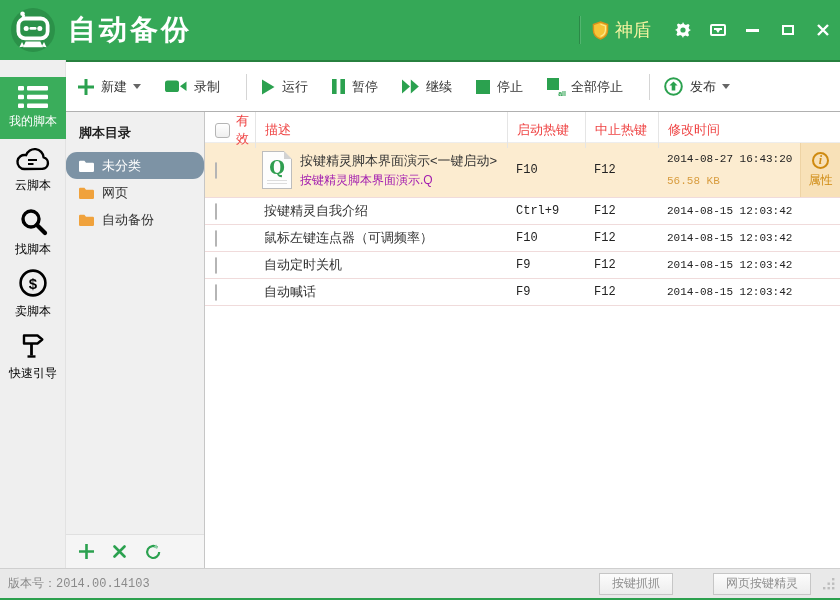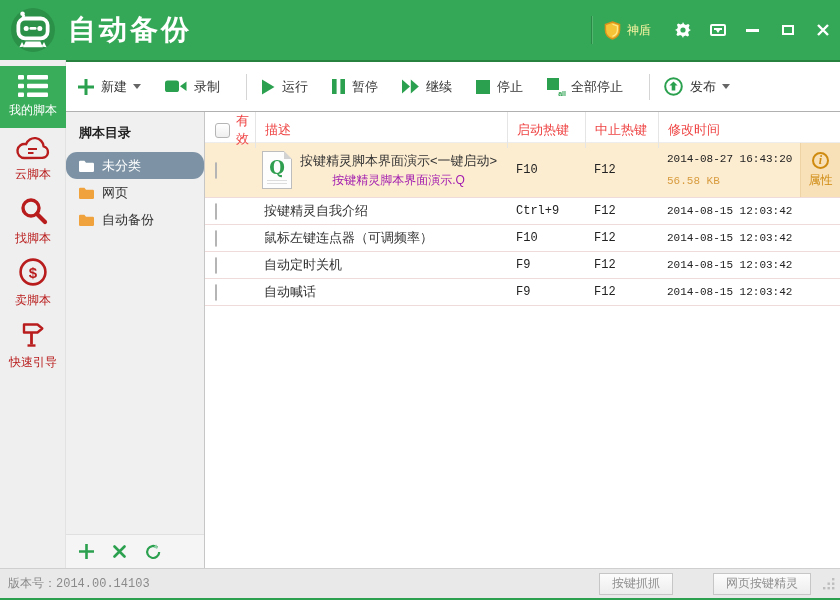--- a/index.html
+++ b/index.html
@@ -11,38 +11,38 @@
   
   .titlebar {
     position: absolute; left: 0; top: 0; width: 840px; height: 60px;
     background: #35a857; display: flex; align-items: center;
   }
   .logo { margin-left: 10px; width: 46px; height: 46px; flex: 0 0 auto; }
   .app-title { color: #fff; font-size: 28px; font-weight: bold; letter-spacing: 3px; margin-left: 12px; }
   .tb-right { margin-left: auto; display: flex; align-items: center; height: 100%; }
   .tb-divider { width: 1px; height: 28px; background: rgba(0,0,0,.18); box-shadow: 1px 0 0 rgba(255,255,255,.15); }
   .shield-btn { display: flex; align-items: center; gap: 6px; padding: 0 14px 0 12px; height: 100%; cursor: pointer; }
-  .shield-label { color: #f4f3a0; font-size: 12px; }
+  .shield-label { color: #f4f3a0; font-size: 18px; }
   .winctl { display: flex; align-items: center; gap: 0; height: 100%; }
   .winbtn { width: 35px; height: 100%; display: flex; align-items: center; justify-content: center; cursor: pointer; }
   .ico-min { width: 13px; height: 3px; background: #fff; }
   .ico-max { width: 12px; height: 10px; border: 2px solid #fff; }
   .tray-box { position: relative; width: 16px; height: 12px; border: 2px solid #fff; border-radius: 2px; }
   .tray-box::before { content: ""; position: absolute; left: 2px; top: 2px; width: 8px; height: 2px; background: #fff; }
   .tray-box::after { content: ""; position: absolute; left: 4px; top: 4px; border-left: 2px solid transparent; border-right: 2px solid transparent; border-top: 3px solid #fff; }
   
   .sidebar {
     position: absolute; left: 0; top: 60px; width: 66px; height: 508px;
     background: #efefef; border-right: 1px solid #e2e2e2;
   }
   .side-item {
     width: 66px; height: 62px; display: flex; flex-direction: column; align-items: center;
-    justify-content: center; gap: 5px; color: #b91c1c; cursor: pointer;
-  }
-  .side-item:first-child { margin-top: 6px; }
+    justify-content: center; gap: 5px; color: #000000; cursor: pointer;
+  }
+  .side-item:first-child { margin-top: 17px; }
   .side-item .lbl { font-size: 12px; }
   .side-item.active { background: #3aad5b; color: #fff; }
   .active-arrow {
     position: absolute; left: 66px; top: 90px; width: 0; height: 0;
     border-top: 7px solid transparent; border-bottom: 7px solid transparent; border-left: 7px solid #3aad5b;
   }
   
   .toolbar {
     position: absolute; left: 66px; top: 60px; width: 774px; height: 52px;
     background: #fff; border-top: 2px solid #27813f; border-bottom: 1px solid #b0b0b0;
@@ -78,21 +78,21 @@
   .t-head .hc.b { border-left: 1px solid #e5e5e5; }
   .hc1 { display: flex; align-items: center; gap: 6px; padding-left: 10px; }
   .checkbox { width: 15px; height: 15px; border: 1px solid #b5b5b5; border-radius: 3px; background: linear-gradient(#ffffff, #efefef); cursor: pointer; flex: 0 0 auto; }
   .t-row { font-size: 13px; color: #333; }
   .t-row.plain { height: 27px; border-bottom: 1px solid #f0dbdb; background: #fff; cursor: pointer; }
   .t-row.hl { height: 55px; background: #fcecd0; border-bottom: 1px solid #f0dbdb; cursor: pointer; }
   .cell { padding-left: 9px; }
   .cell.ck { padding-left: 10px; }
   .mono { font-family: "Liberation Mono", "DejaVu Sans Mono", monospace; font-size: 12px; color: #222; }
   .desc2 { display: flex; align-items: center; gap: 8px; padding-left: 7px; }
-  .d-lines { display: flex; flex-direction: column; gap: 2px; align-items: center; }
+  .d-lines { display: flex; flex-direction: column; gap: 2px; }
   .d-title { font-size: 13px; color: #333; white-space: nowrap; }
   .d-sub { font-size: 12px; color: #a21caf; }
   .time2 { display: flex; flex-direction: column; gap: 10px; padding-left: 9px; }
   .t-date { font-family: "Liberation Mono", "DejaVu Sans Mono", monospace; font-size: 11px; color: #222; white-space: nowrap; }
   .t-size { font-family: "Liberation Mono", "DejaVu Sans Mono", monospace; font-size: 11px; color: #d89c3e; }
   .qfile { position: relative; width: 30px; height: 38px; background: #fdfdfd; border: 1px solid #bdbdbd; display: flex; align-items: center; justify-content: center; flex: 0 0 auto; }
   .qfile::before { content: ""; position: absolute; top: -1px; right: -1px; border-top: 8px solid #fcecd0; border-left: 8px solid #d2d2d2; }
   .qfile::after { content: ""; position: absolute; left: 4px; right: 4px; bottom: 3px; height: 7px;
     background: repeating-linear-gradient(transparent 0 2px, #dcdcdc 2px 3px); }
   .q-letter { color: #2f9e4f; font-weight: bold; font-size: 18px; font-family: "DejaVu Serif", serif; line-height: 1; margin-top: -4px; }

